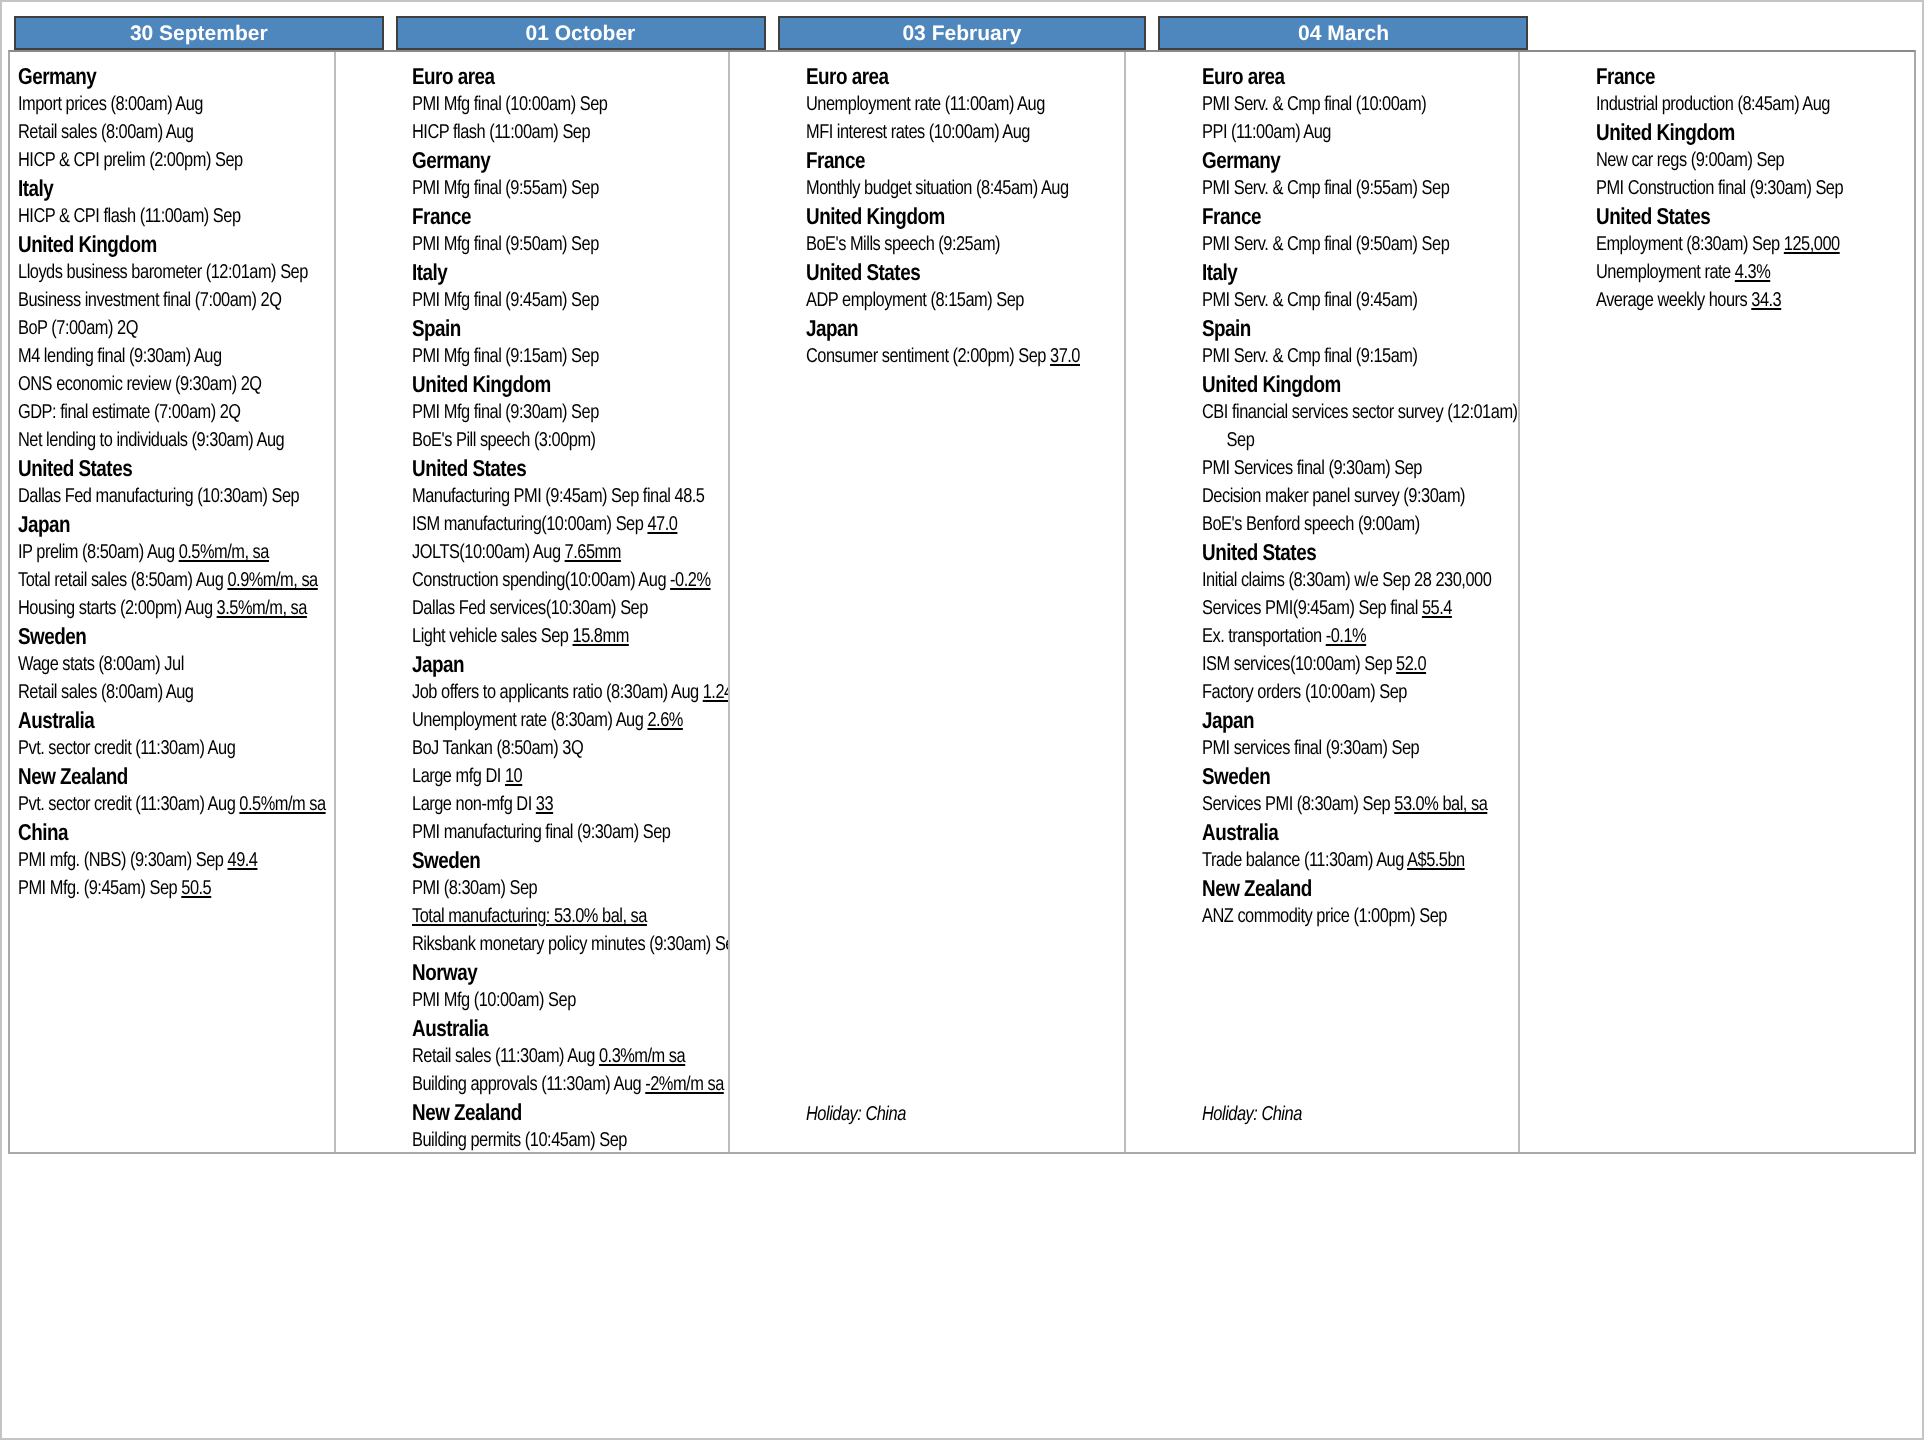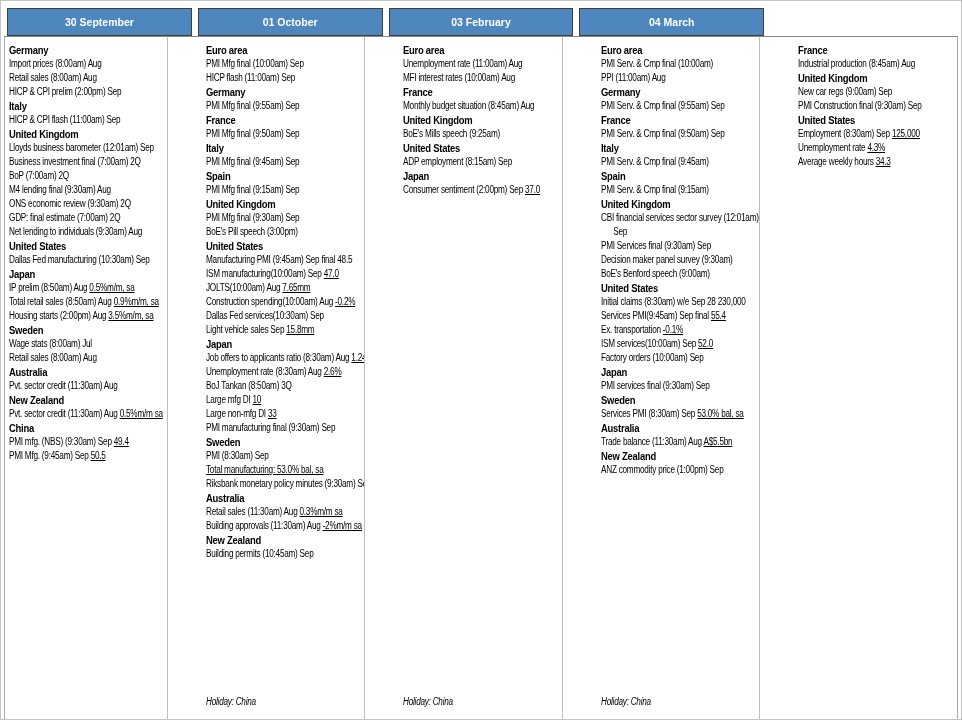--- a/index.html
+++ b/index.html
@@ -5,31 +5,31 @@
   html,body{margin:0;padding:0;background:#ffffff;}
   .page{
     width:962px;height:720px;box-sizing:border-box;
     border:1px solid #c4c4c4;background:#fff;
     padding:7px 3px 8px 3px;
     font-family:"Liberation Sans", sans-serif;
     position:relative;overflow:hidden;
   }
   .headers{display:grid;grid-template-columns:repeat(5,1fr);}
   .col-header{
-    margin:0 3px;height:28px;box-sizing:border-box;
+    margin:0 3px;height:17px;box-sizing:border-box;
     background:var(--hdr,#4e86be);
     border:1px solid #3f3f3f;
     color:#fff;font-size:10.5px;font-weight:bold;
     display:flex;align-items:center;justify-content:center;
     letter-spacing:0px;
   }
   .bodies{
     display:grid;grid-template-columns:repeat(5,1fr);
     border:1px solid #a9a9a9;border-top:1px solid #8a8a8a;
-    height:685px;box-sizing:border-box;background:#fff;gap:34px;
+    height:552px;box-sizing:border-box;background:#fff;gap:34px;
   }
   .col-body{
     border-right:1px solid #bdbdbd;
     padding:5px 4px 4px 4px;box-sizing:border-box;
     display:flex;flex-direction:column;
     overflow:hidden;color:#000;
   }
   .col-body:last-child{border-right:none;}
   
   .country,.event,.holiday{
@@ -159,20 +159,24 @@
           <div class="event"><span>Large non-mfg DI </span><span class="u">33</span></div>
           <div class="event"><span>PMI manufacturing final (9:30am) Sep</span><span class="u"></span></div>
         </div>
         <div class="group">
           <div class="country">Sweden</div>
           <div class="event"><span>PMI (8:30am) Sep</span><span class="u"></span></div>
           <div class="event"><span></span><span class="u">Total manufacturing: 53.0%  bal, sa</span></div>
           <div class="event"><span>Riksbank monetary policy minutes (9:30am) Sep</span><span class="u"></span></div>
         </div>
         <div class="group">
+          <div class="country">Norway</div>
+          <div class="event"><span>PMI Mfg (10:00am) Sep</span><span class="u"></span></div>
+        </div>
+        <div class="group">
           <div class="country">Australia</div>
           <div class="event"><span>Retail sales (11:30am) Aug </span><span class="u">0.3%m/m sa</span></div>
           <div class="event"><span>Building approvals (11:30am) Aug </span><span class="u">-2%m/m sa</span></div>
         </div>
         <div class="group">
           <div class="country">New Zealand</div>
           <div class="event"><span>Building permits (10:45am) Sep</span><span class="u"></span></div>
         </div>
         <div class="holiday">Holiday: China</div>
       </div>

